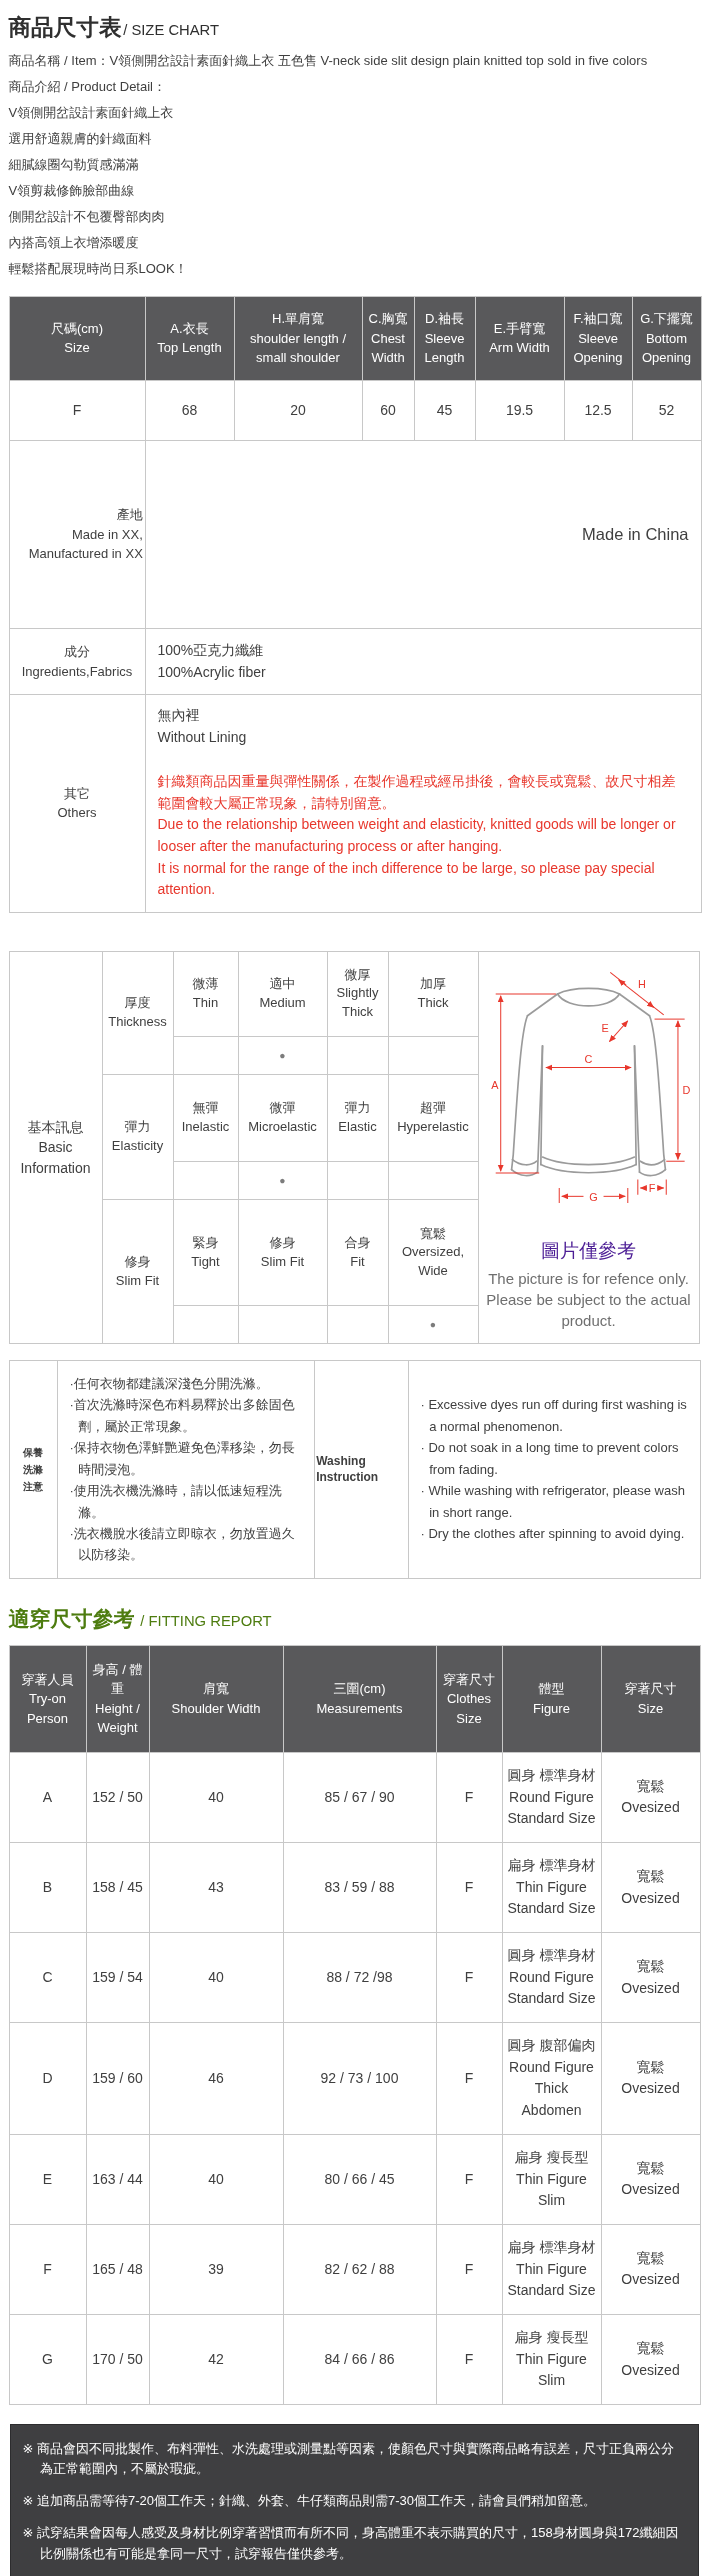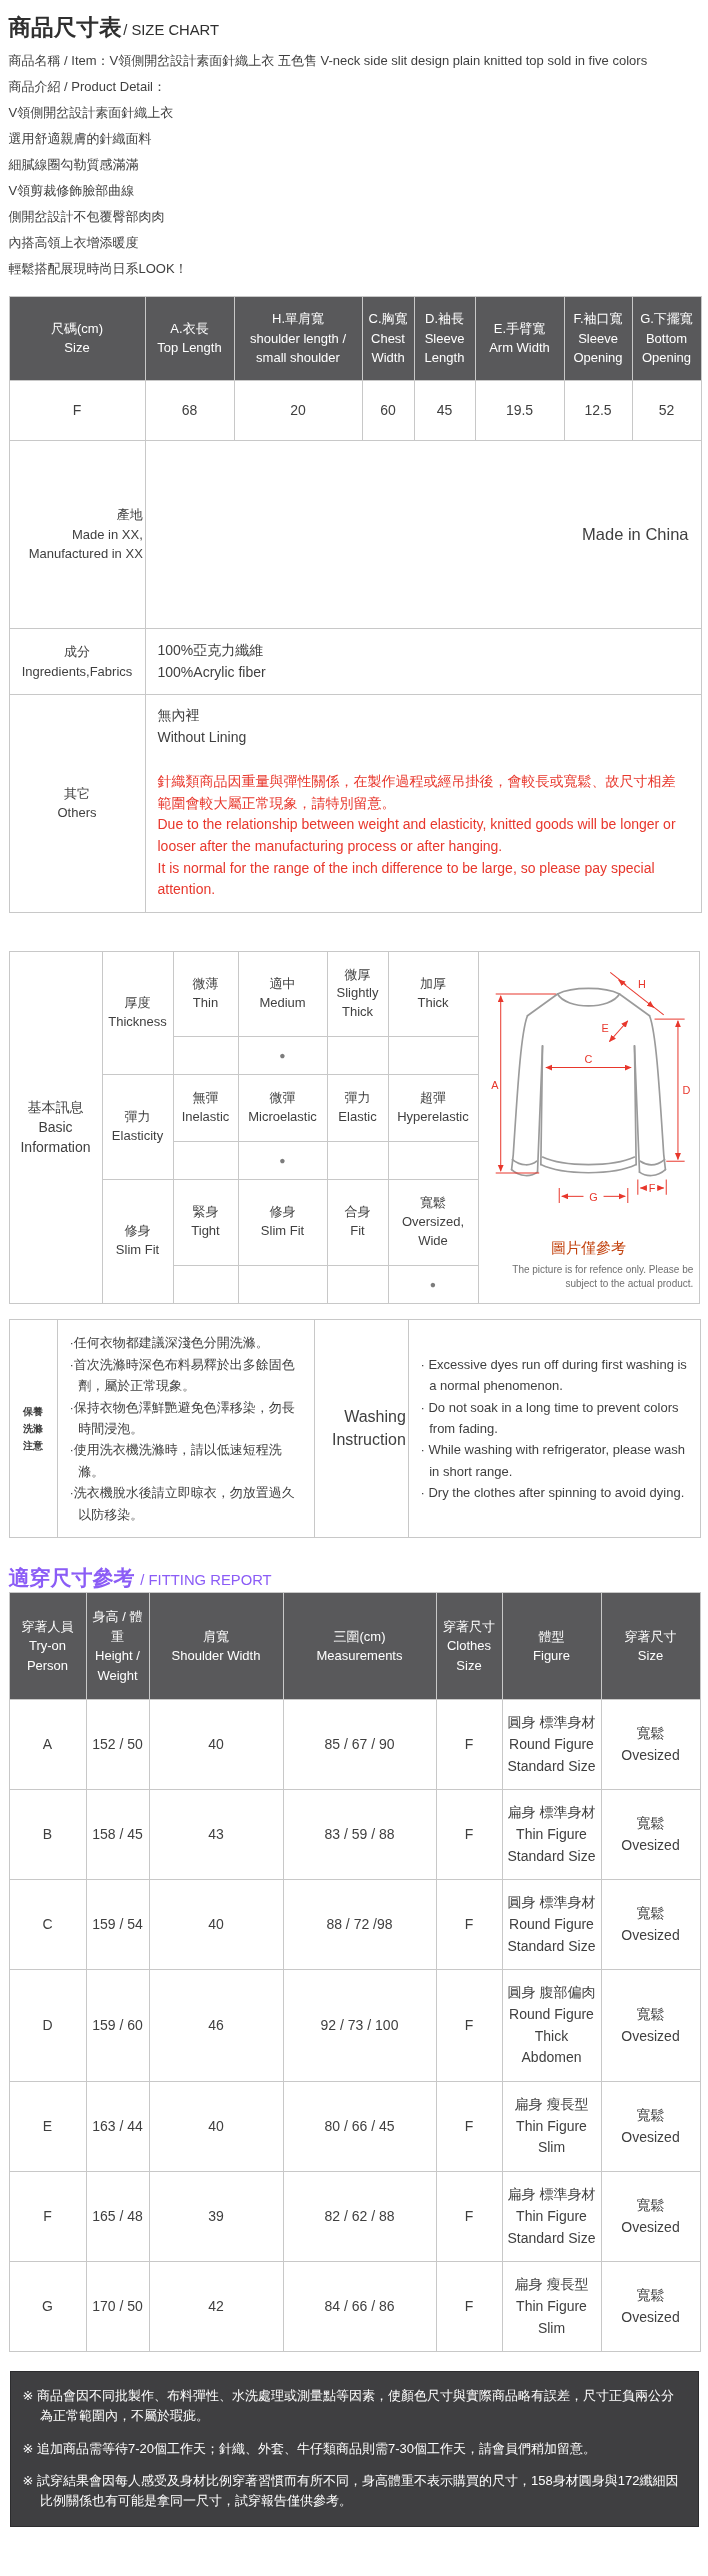--- a/index.html
+++ b/index.html
@@ -29,30 +29,30 @@
   .red{color:#e8372c;}
   .sp-top{margin-top:22.6px;}
 
   .basic-table{margin-top:38px;font-size:13px;text-align:center;}
   .basic-table td{line-height:1.45;}
   td.big-lbl{font-size:14px;padding:5.2px 1.7px;}
   td.bi-name{padding:5.2px 1.7px;}
   td.opt{padding:14px 3.5px;}
   tr.dotrow td{height:35px;color:#7c7c7c;font-size:10.4px;}
   td.diagram-cell{padding:12px 5.2px;vertical-align:middle;}
-  .diagram-caption-zh{font-size:15px;margin-top:14px;color:#c2410c;text-align:center;}
-  .diagram-caption-en{font-size:10px;margin-top:3.5px;color:#6f6f6f;text-align:right;line-height:1.4;}
+  .diagram-caption-zh{font-size:19px;margin-top:14px;color:#4c1d95;text-align:center;}
+  .diagram-caption-en{font-size:15px;margin-top:3.5px;color:#6f6f6f;text-align:center;line-height:1.4;}
 
   .wash-table{margin-top:15.6px;font-size:13px;}
   td.wash-lbl{text-align:center;font-weight:bold;font-size:10px;line-height:1.7;padding:8.7px 1.7px;}
   td.wash-list{padding:12px 8.7px;vertical-align:middle;}
   .bullet{line-height:1.65;padding-left:12px;text-indent:-8.7px;}
-  td.wash-title{text-align:right;font-size:16px;line-height:1.4;padding:5.2px 1.7px;}
-
-  h2.fit-title{font-size:21px;font-weight:bold;margin:26px 0 0;color:#8b5cf6;}
+  td.wash-title{text-align:left;font-size:12px;line-height:1.4;padding:5.2px 1.7px;font-weight:bold;}
+
+  h2.fit-title{font-size:21px;font-weight:bold;margin:26px 0 12px;color:#4d7c0f;}
   h2.fit-title .t-en{font-size:14.8px;font-weight:normal;}
   .fit-table{font-size:14px;text-align:center;}
   .fit-table th{padding:14px 2.6px;}
   .fit-table td{padding:12px 3.5px;line-height:1.55;}
   .fig-zh,.fit-zh{display:block;}
 
   .note-box{width:663px;margin:19px auto 0;background:#3f3f41;border:1.7px solid #2c2c2e;color:#ffffff;padding:14px 12px 3.5px;font-size:13px;}
   .note-box p{margin:0 0 12px;line-height:1.55;padding-left:17.4px;text-indent:-17.4px;}
 </style>
 </head>

